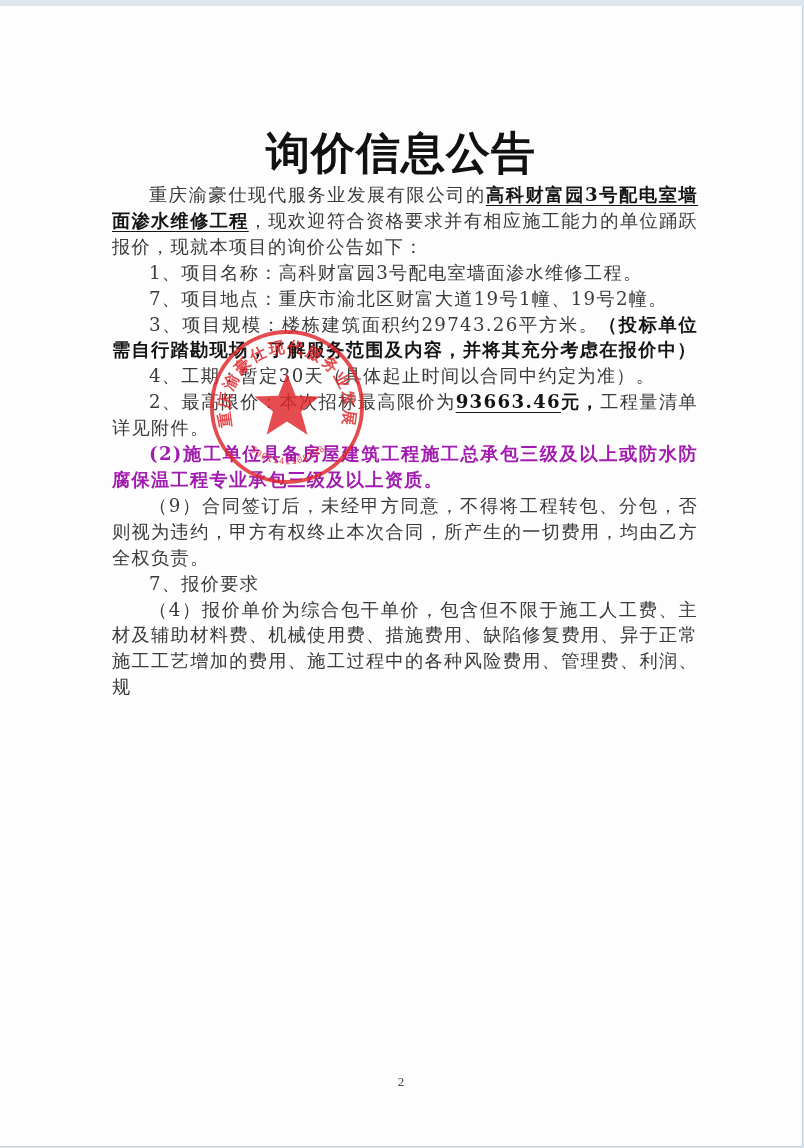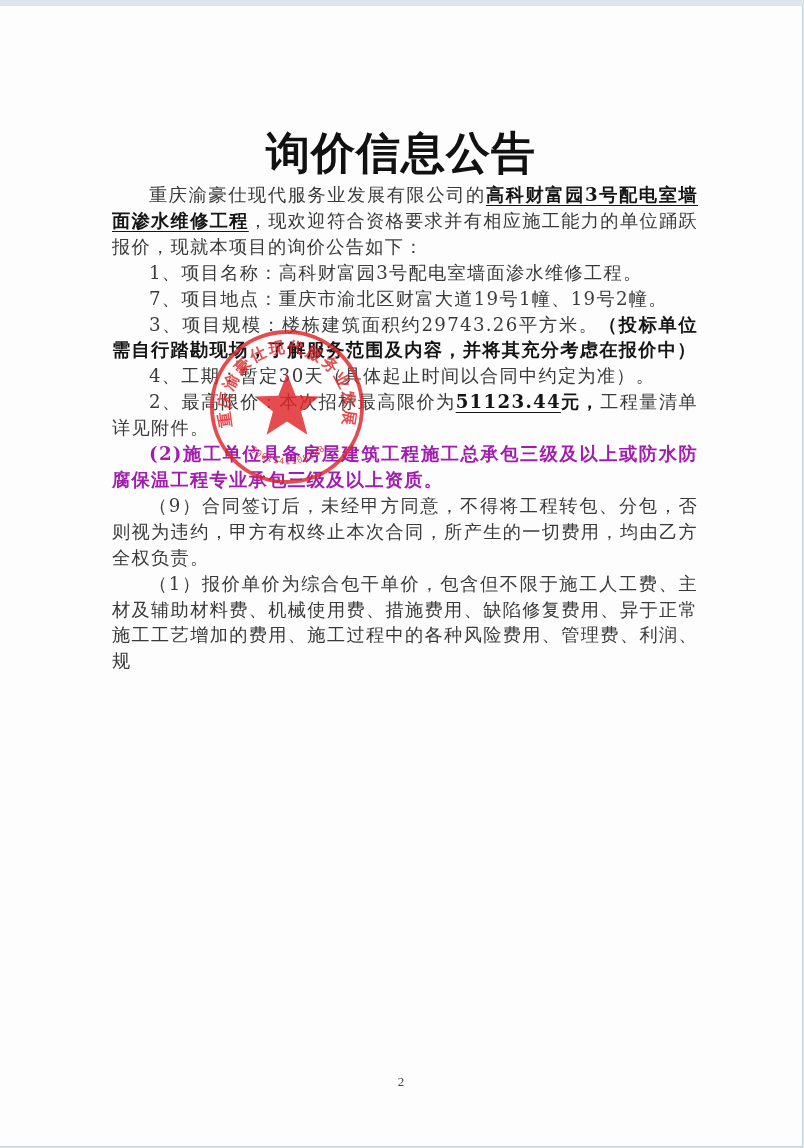--- a/index.html
+++ b/index.html
@@ -45,24 +45,25 @@
 
   <div class="title">询价信息公告</div>
 
   <div class="body">
     <p><span>重庆渝豪仕现代服务业发展有限公司的</span><span class="b u">高科财富园3号配电室墙面渗水维修工程</span><span>，现欢迎符合资格要求并有相应施工能力的单位踊跃报价，现就本项目的询价公告如下：</span></p>
 
     <p>1、项目名称：高科财富园3号配电室墙面渗水维修工程。</p>
     <p>7、项目地点：重庆市渝北区财富大道19号1幢、19号2幢。</p>
     <p><span>3、项目规模：楼栋建筑面积约29743.26平方米。</span><span class="b">（投标单位需自行踏勘现场，了解服务范围及内容，并将其充分考虑在报价中）</span></p>
     <p>4、工期：暂定30天（具体起止时间以合同中约定为准）。</p>
-    <p><span>2、最高限价：本次招标最高限价为</span><span class="b u">51123.44</span><span class="b">元，</span><span>工程量清单详见附件。</span></p>
+    <p><span>2、最高限价：本次招标最高限价为</span><span class="b u">93663.46</span><span class="b">元，</span><span>工程量清单详见附件。</span></p>
     <p class="pb">(2)施工单位具备房屋建筑工程施工总承包三级及以上或防水防腐保温工程专业承包三级及以上资质。</p>
     <p>（9）合同签订后，未经甲方同意，不得将工程转包、分包，否则视为违约，甲方有权终止本次合同，所产生的一切费用，均由乙方全权负责。</p>
-    <p>（1）报价单价为综合包干单价，包含但不限于施工人工费、主材及辅助材料费、机械使用费、措施费用、缺陷修复费用、异于正常施工工艺增加的费用、施工过程中的各种风险费用、管理费、利润、规</p>
+    <p>7、报价要求</p>
+    <p>（4）报价单价为综合包干单价，包含但不限于施工人工费、主材及辅助材料费、机械使用费、措施费用、缺陷修复费用、异于正常施工工艺增加的费用、施工过程中的各种风险费用、管理费、利润、规</p>
   </div>
 
   <svg class="seal" viewBox="0 0 160 160">
     <defs>
       <path id="sealArc" d="M 26 104 A 58 58 0 1 1 134 104"></path>
       <path id="sealBottom" d="M 40 122 A 58 58 0 0 0 120 122"></path>
     </defs>
     <circle cx="80" cy="80" r="76" fill="none" stroke="#e0262b" stroke-width="4"></circle>
     <text font-size="16" fill="#e0262b" font-family="DejaVu Sans, sans-serif" font-weight="bold" letter-spacing="2">
       <textPath href="#sealArc" startOffset="2%">重庆渝豪仕现代服务业发展有限公司</textPath>

